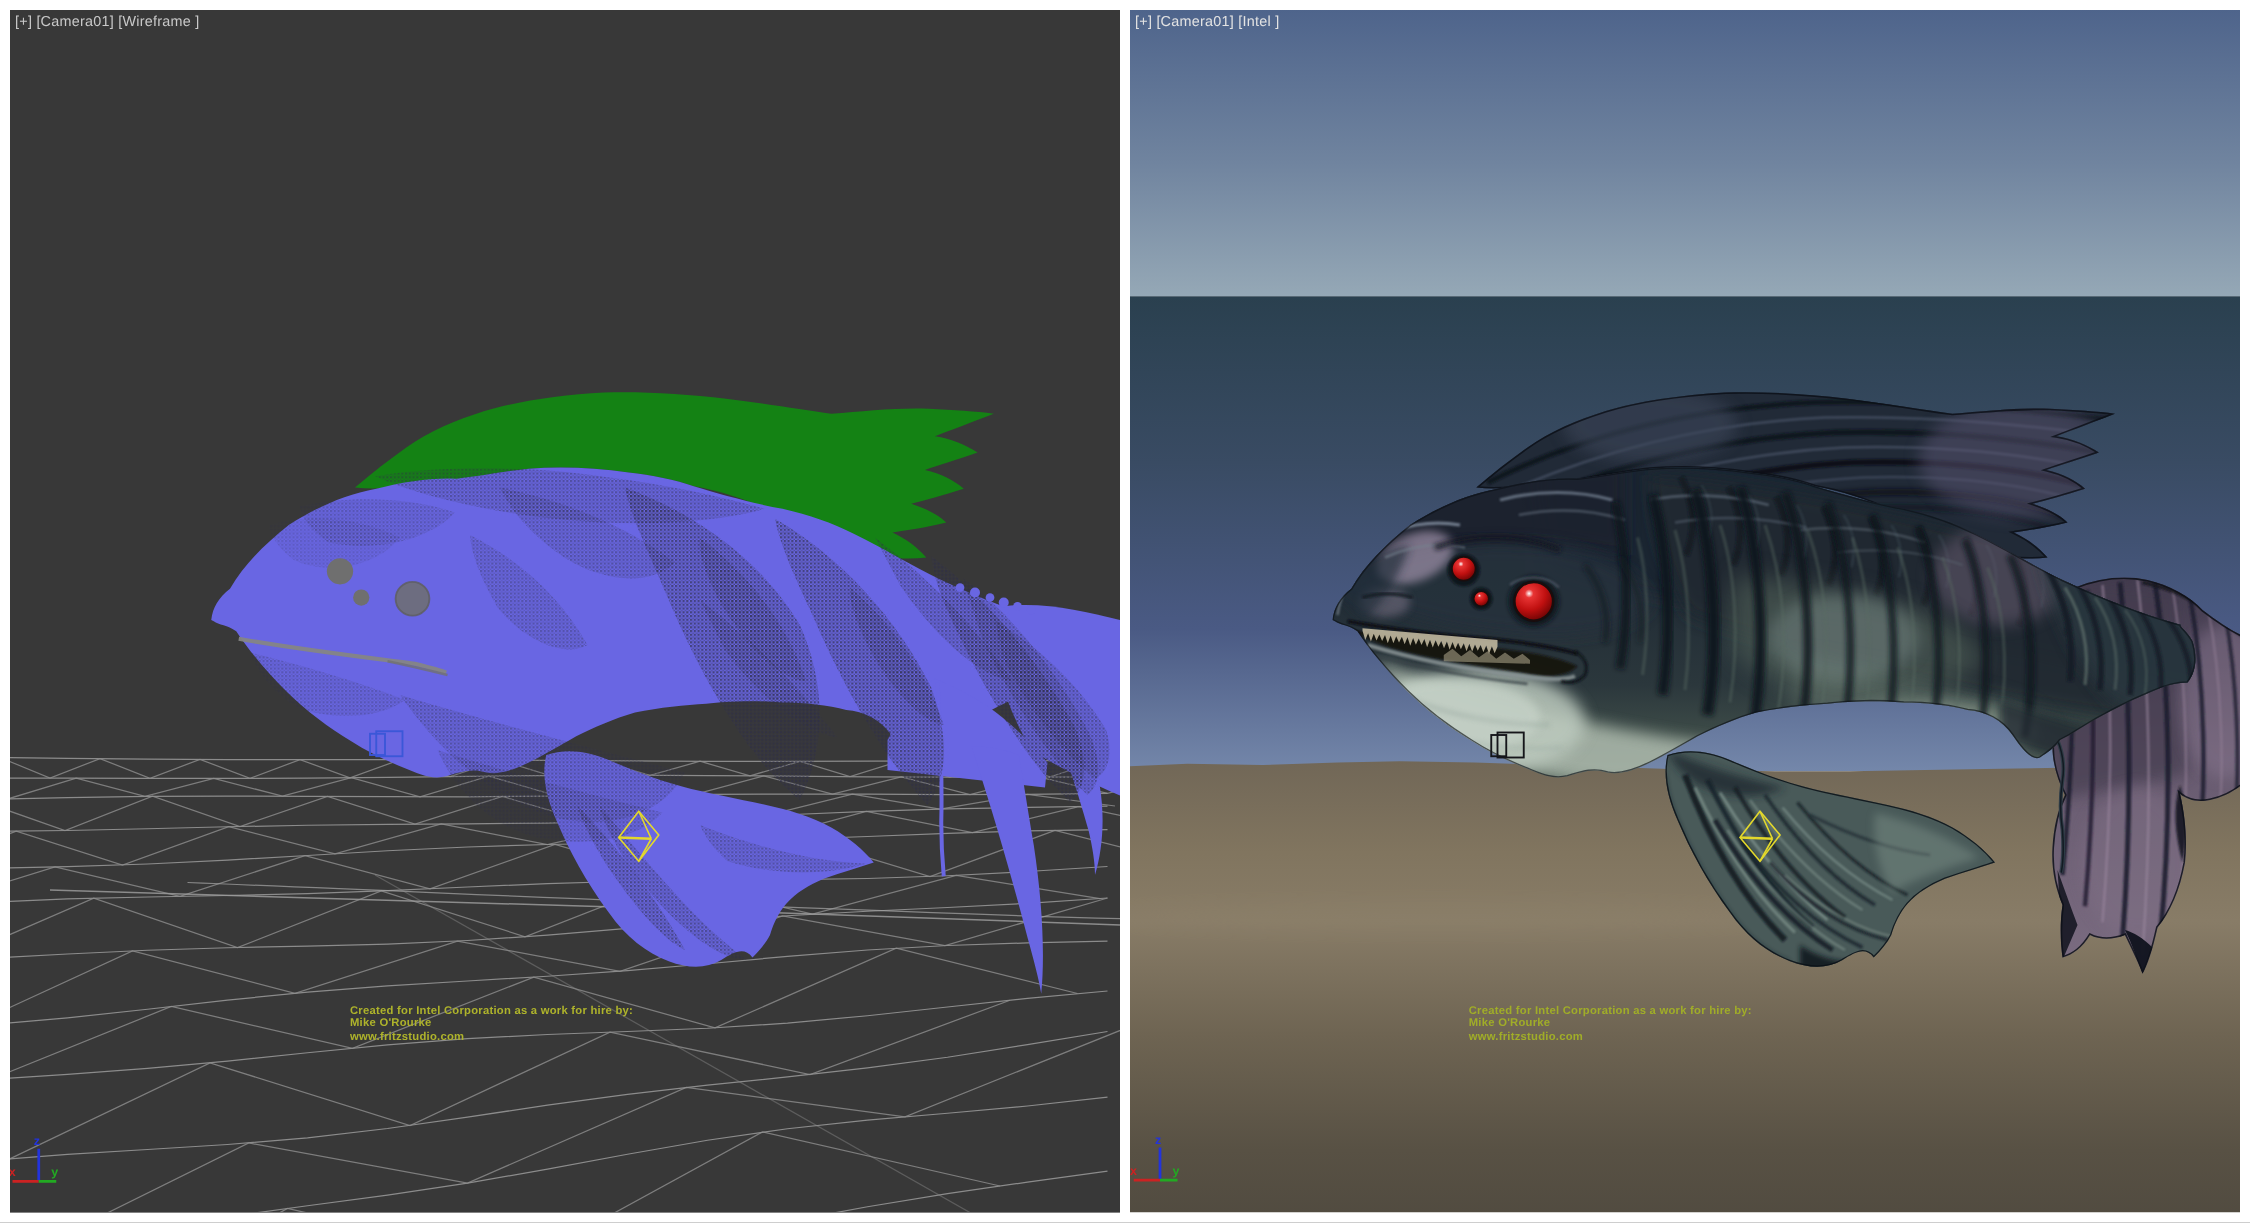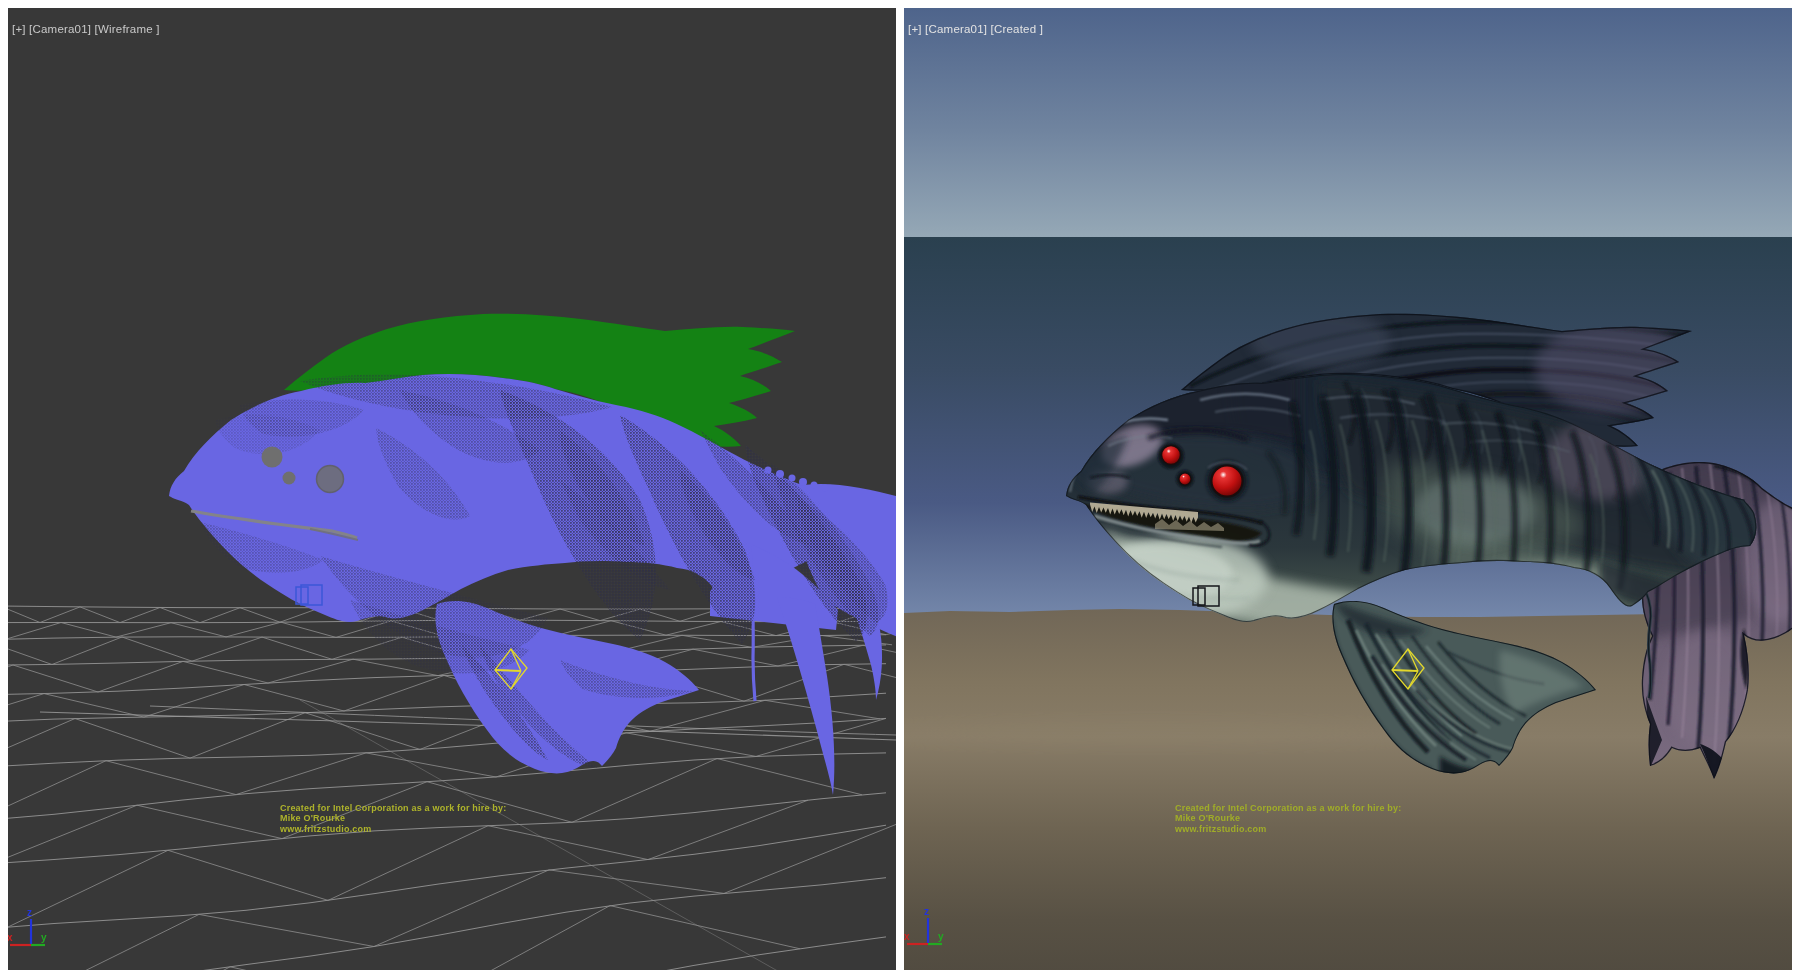--- a/index.html
+++ b/index.html
@@ -1,19 +1,19 @@
 <!DOCTYPE html>
 <html><head><meta charset="utf-8">
 <style>
 html,body{margin:0;padding:0;background:#ffffff;width:1800px;height:978px;overflow:hidden}
 body{font-family:"Liberation Sans",sans-serif}
 .vp{position:absolute;top:8px;width:888px;height:962px;overflow:hidden}
 #vpL{left:8px;background:#383838}
 #vpR{left:904px}
-.lbl{position:absolute;top:15px;left:4px;font-size:11.5px;color:#c9c9c9;letter-spacing:0.2px}
+.lbl{position:absolute;top:4px;left:4px;font-size:11.5px;color:#c9c9c9;letter-spacing:0.2px}
 svg{position:absolute;top:0;left:0}
 </style></head>
 <body>
 <div id="vpL" class="vp">
     <svg width="888" height="962" viewBox="8 8 888 962">
 <defs>
 <pattern id="stip" width="3" height="3" patternUnits="userSpaceOnUse">
           <rect x="0" y="0" width="1.8" height="1.8" fill="#2e2e48"></rect>
           <rect x="1.9" y="2" width="1" height="1" fill="#363650"></rect>
         </pattern>
@@ -692,13 +692,13 @@
       </g>
 <g font-family="Liberation Sans,sans-serif" font-size="10" font-weight="bold">
         <line x1="928" y1="944" x2="928" y2="918" stroke="#2233dd" stroke-width="2.2"></line>
         <line x1="928" y1="944" x2="907" y2="944" stroke="#cc2222" stroke-width="2.2"></line>
         <line x1="928" y1="944" x2="942" y2="944" stroke="#22aa22" stroke-width="2.2"></line>
         <text x="924" y="915" fill="#2233dd">z</text>
         <text x="904" y="940" fill="#cc2222">x</text>
         <text x="938" y="940" fill="#22aa22">y</text>
       </g>
 </svg>
-    <div class="lbl" style="color:#e3e3e3">[+] [Camera01] [Created ]</div>
+    <div class="lbl" style="color:#e3e3e3">[+] [Camera01] [Intel ]</div>
   </div>
 </body></html>

